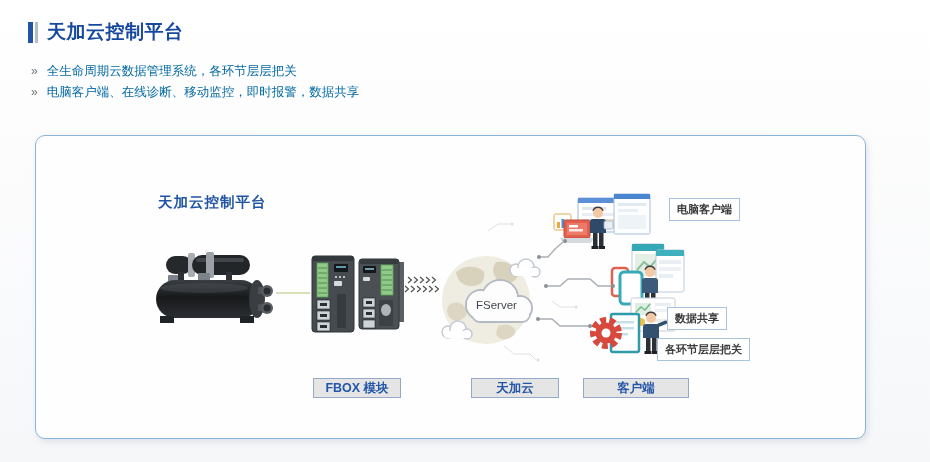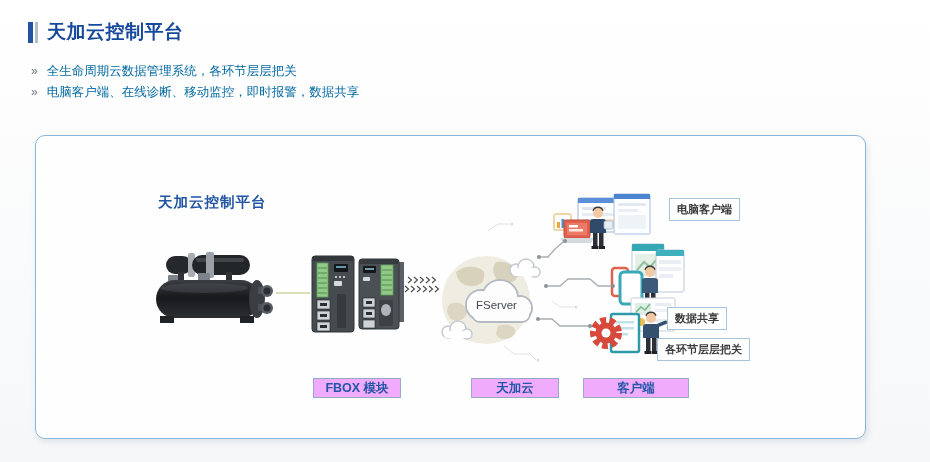--- a/index.html
+++ b/index.html
@@ -26,21 +26,21 @@
   
   .panel {
     position:absolute; left:35px; top:135px; width:831px; height:304px;
     background:#fefefe; border:1.5px solid #88b6d9; border-radius:10px;
     box-shadow:2px 3px 6px rgba(130,150,170,.22);
   }
   .abs { position:absolute; }
   .platform-label { left:122px; top:57px; font-size:14.5px; font-weight:bold; color:#2155a3; letter-spacing:1px; }
 
   .tag-blue {
-    position:absolute; height:20px; background:#f0abfc; border:1px solid #97a9c9;
+    position:absolute; height:20px; background:#e5e5e5; border:1px solid #97a9c9;
     color:#2456a8; font-weight:bold; font-size:12.5px; text-align:center; line-height:18px;
   }
   .tag-gray {
     position:absolute; background:#fff; border:1px solid #a9c3dd; color:#3a3a3a;
     font-weight:bold; font-size:11px; padding:3px 7px; white-space:nowrap;
   }
   svg { display:block; }
   .lines-layer { position:absolute; left:0; top:0; pointer-events:none; }
 </style>
 </head>

